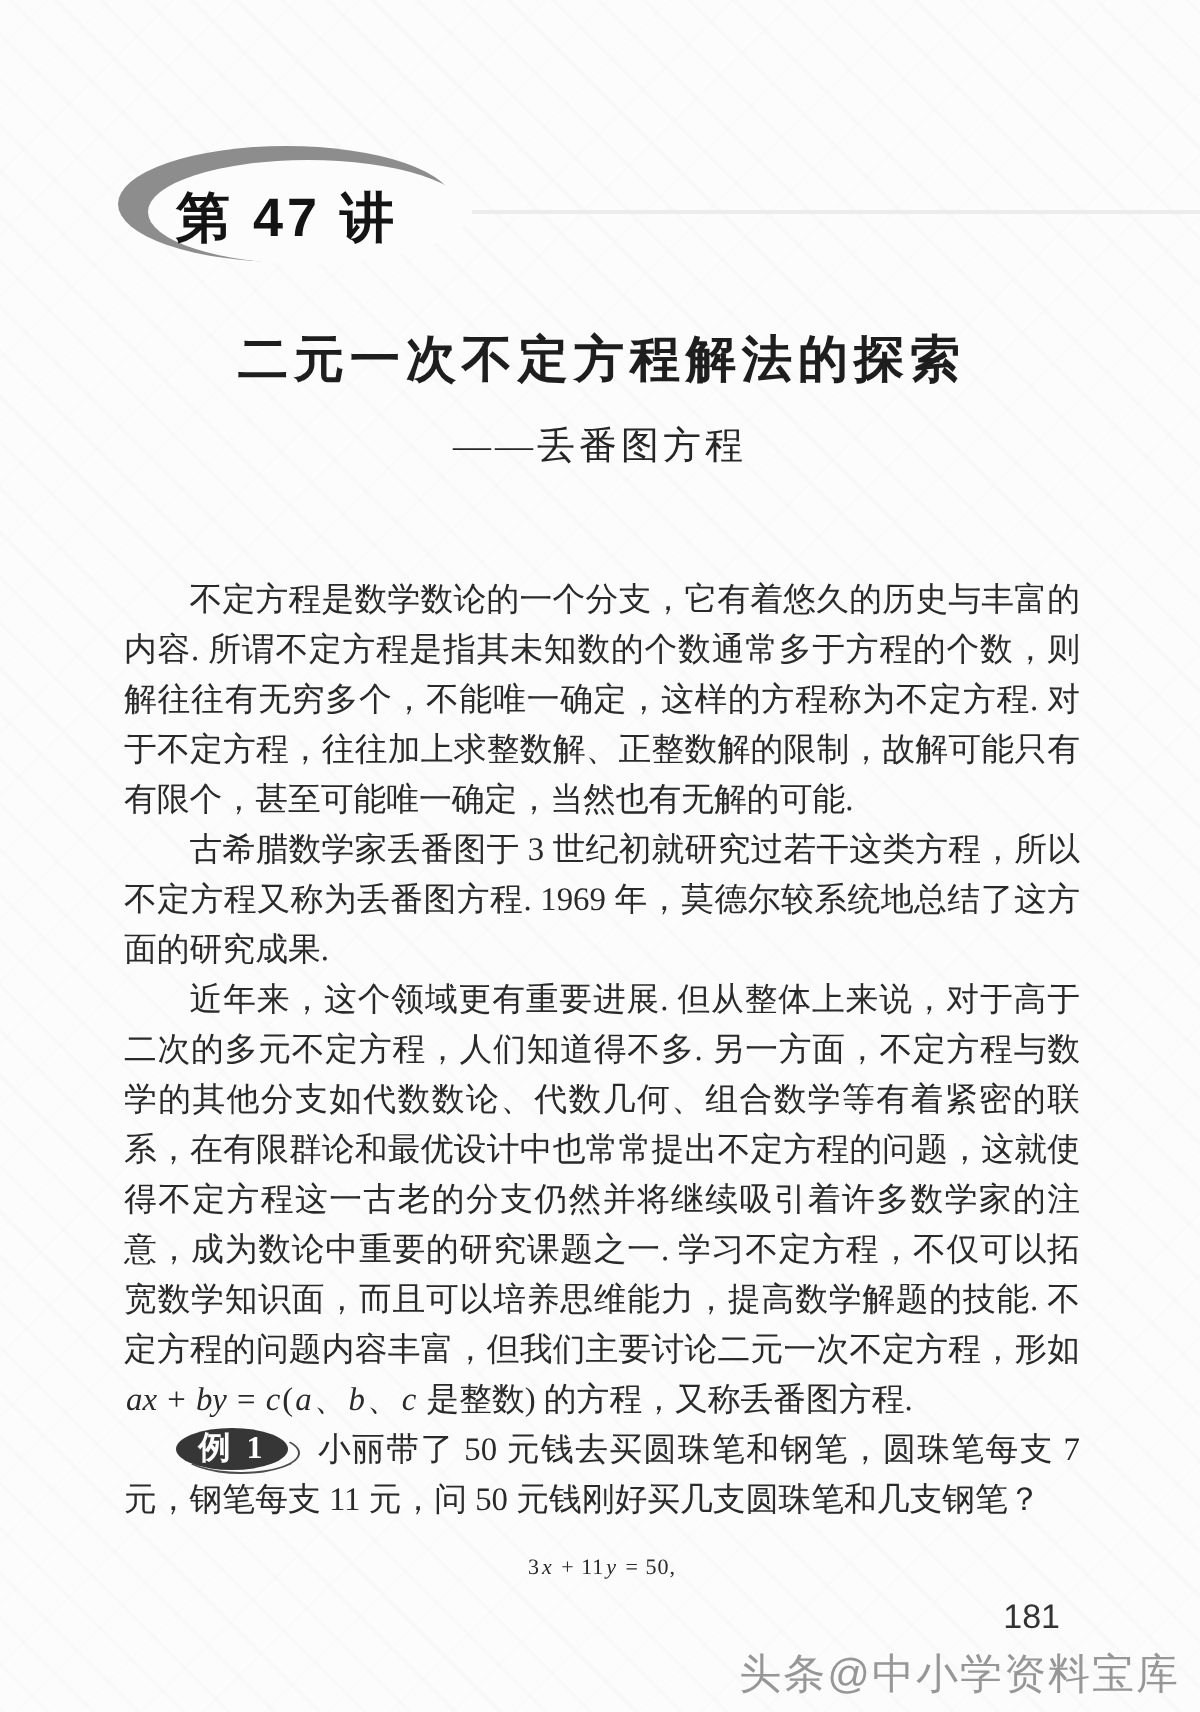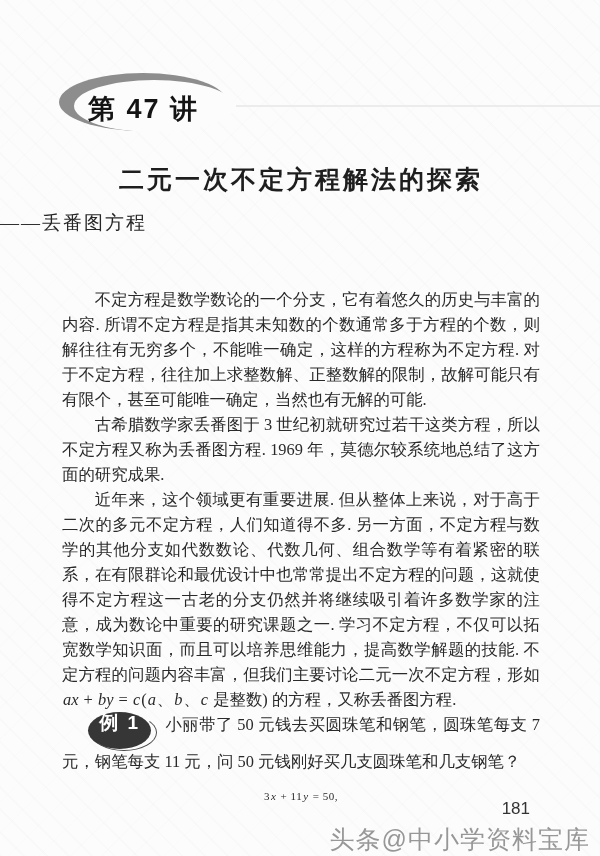--- a/index.html
+++ b/index.html
@@ -49,21 +49,21 @@
   }
 
   
   .title{
     position:absolute;top:162px;left:0;width:100%;margin:1px;
     text-align:center;
     font-size:25px;font-weight:bold;color:#1e1e1e;letter-spacing:3px;
   }
   .subtitle{
     position:absolute;top:210px;left:0;width:100%;margin:0;
-    text-align:left;
+    text-align:center;
     font-size:19px;font-weight:normal;color:#262626;letter-spacing:2px;
   }
 
   
   .body{
     position:absolute;top:287px;left:62px;width:478px;
     font-size:16.4px;line-height:25px;
     text-align:justify;
   }
   .para{margin:0;}
@@ -73,23 +73,23 @@
     font-family:"Liberation Serif","DejaVu Serif",serif;
     padding:0 1px;
   }
 
   
   .example{text-indent:1.6em;}
   .ex-badge{
     display:inline-block;position:relative;
     background:var(--badge,#363636);color:#fff;
     border-radius:50%;
-    padding:0 11px 16px 11px;line-height:21px;
-    font-family:Liberation Sans, sans-serif;
-    font-size:19px;font-weight:bold;letter-spacing:2px;
+    padding:0 11px 0 11px;line-height:21px;
+    font-family:Liberation Serif, serif;
+    font-size:16px;font-weight:bold;letter-spacing:2px;
     vertical-align:1px;
     margin-right:14px;
     text-indent:0;
   }
   .ex-badge::after{
     content:"";position:absolute;left:3px;top:2px;right:-6px;bottom:-2px;
     border:1px solid #4c4c4c;border-left-color:transparent;border-top-color:transparent;
     border-radius:50%;
   }
 
@@ -101,21 +101,21 @@
   }
 
   .page-number{
     position:absolute;top:799px;right:70px;
     font-family:"Liberation Sans","DejaVu Sans",sans-serif;
     font-size:17px;color:#333;
   }
   .watermark{
     position:absolute;top:823px;right:10px;
     font-family:"Liberation Sans","DejaVu Sans",sans-serif;
-    font-size:25px;color:var(--watermark,#979797);letter-spacing:1px;
+    font-size:21px;color:var(--watermark,#979797);letter-spacing:1px;
   }
 </style>
 </head>
 <body>
 
 <div class="page">
 
 
   <div class="chapter-badge">
     <svg width="176" height="68" viewBox="0 0 176 68" aria-hidden="true">

